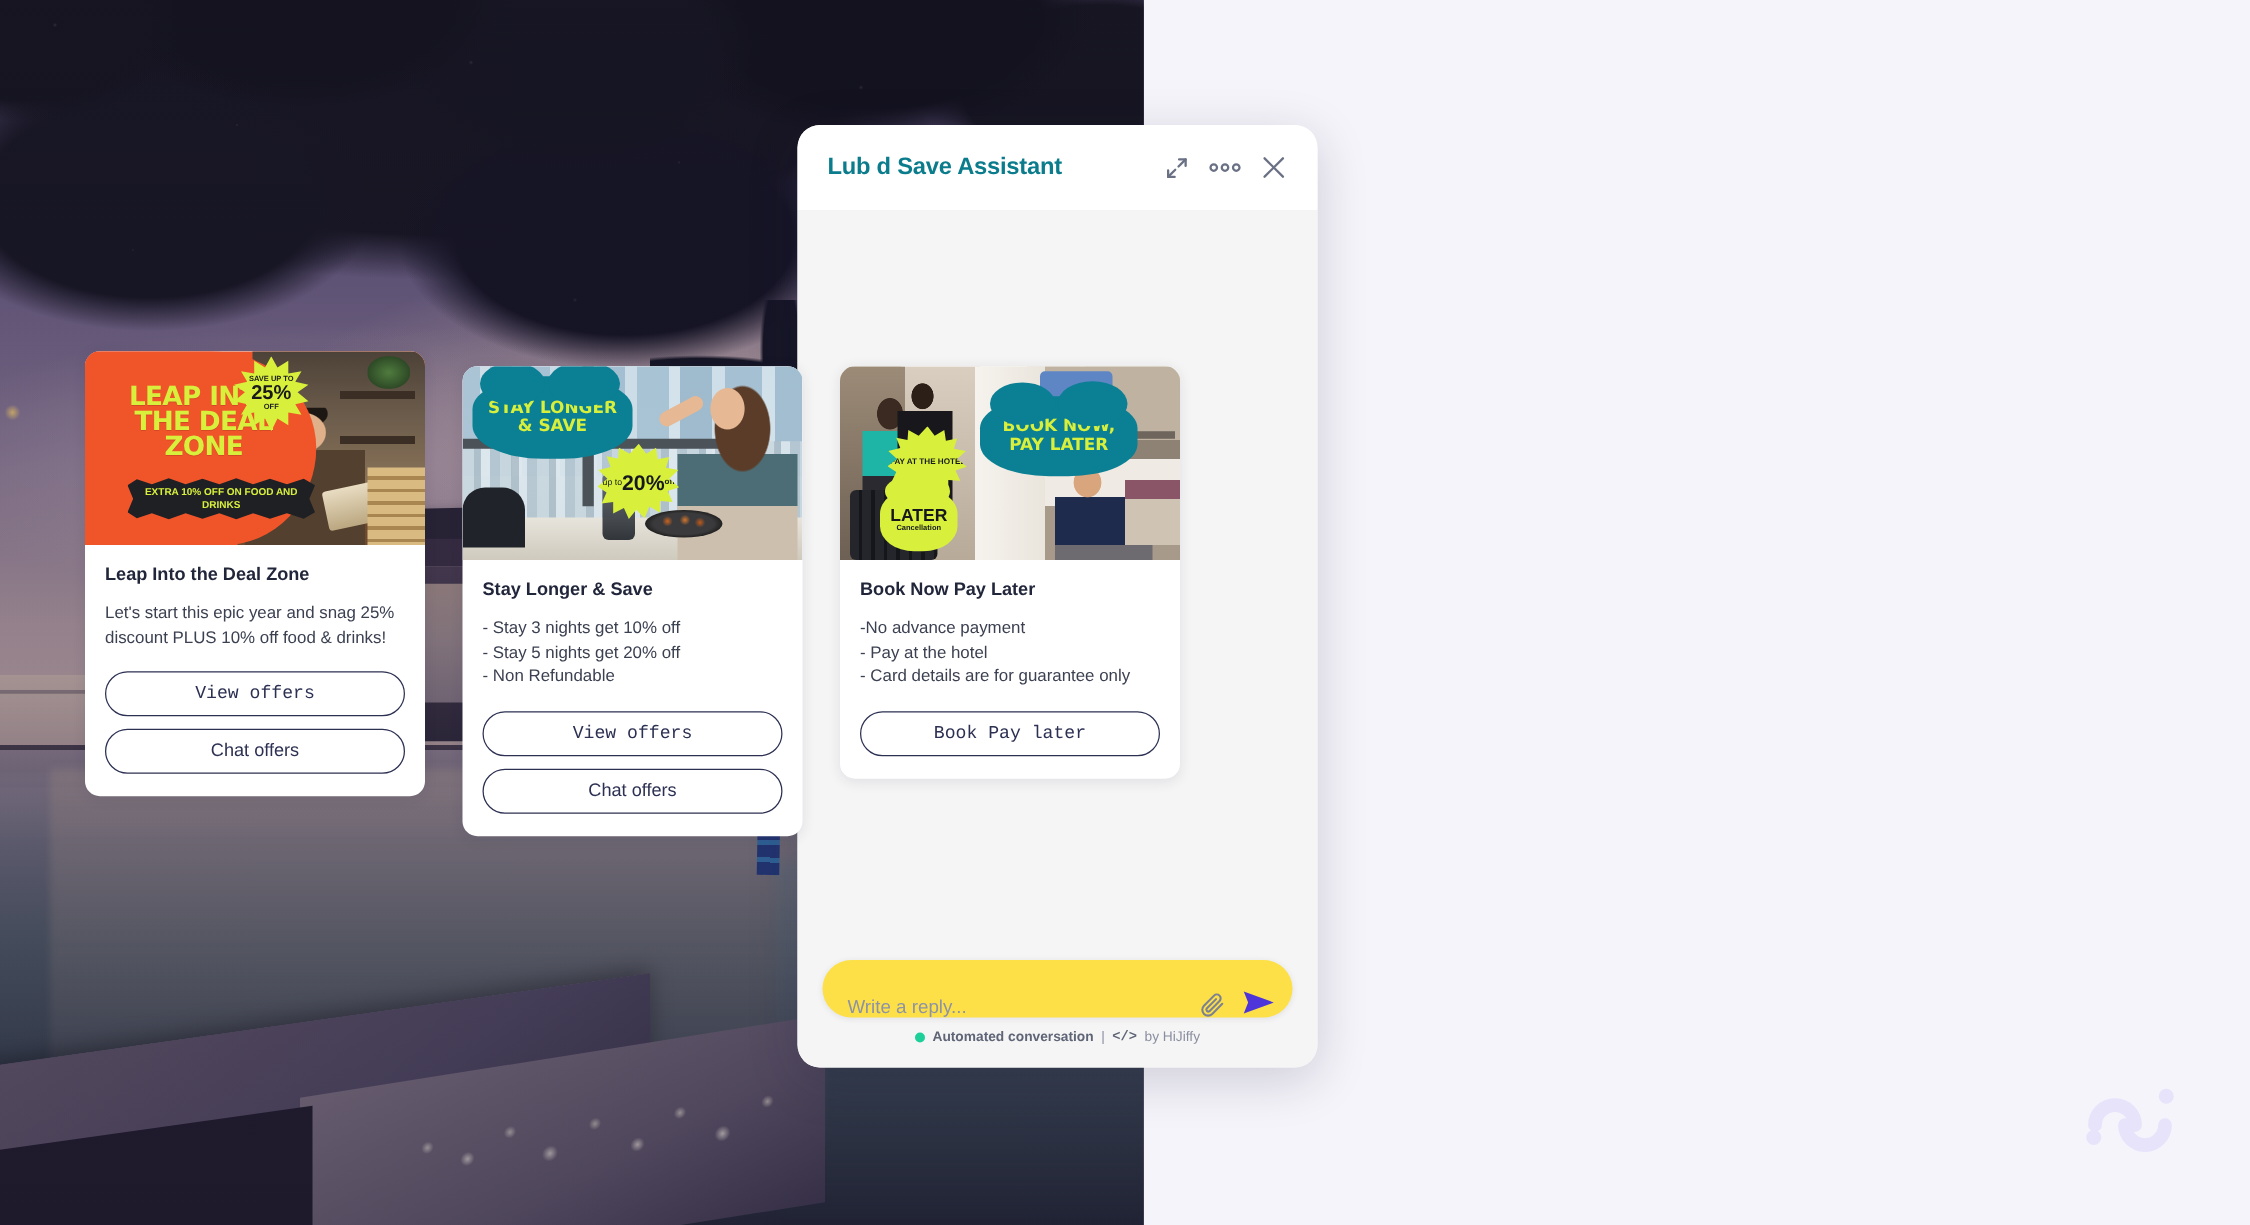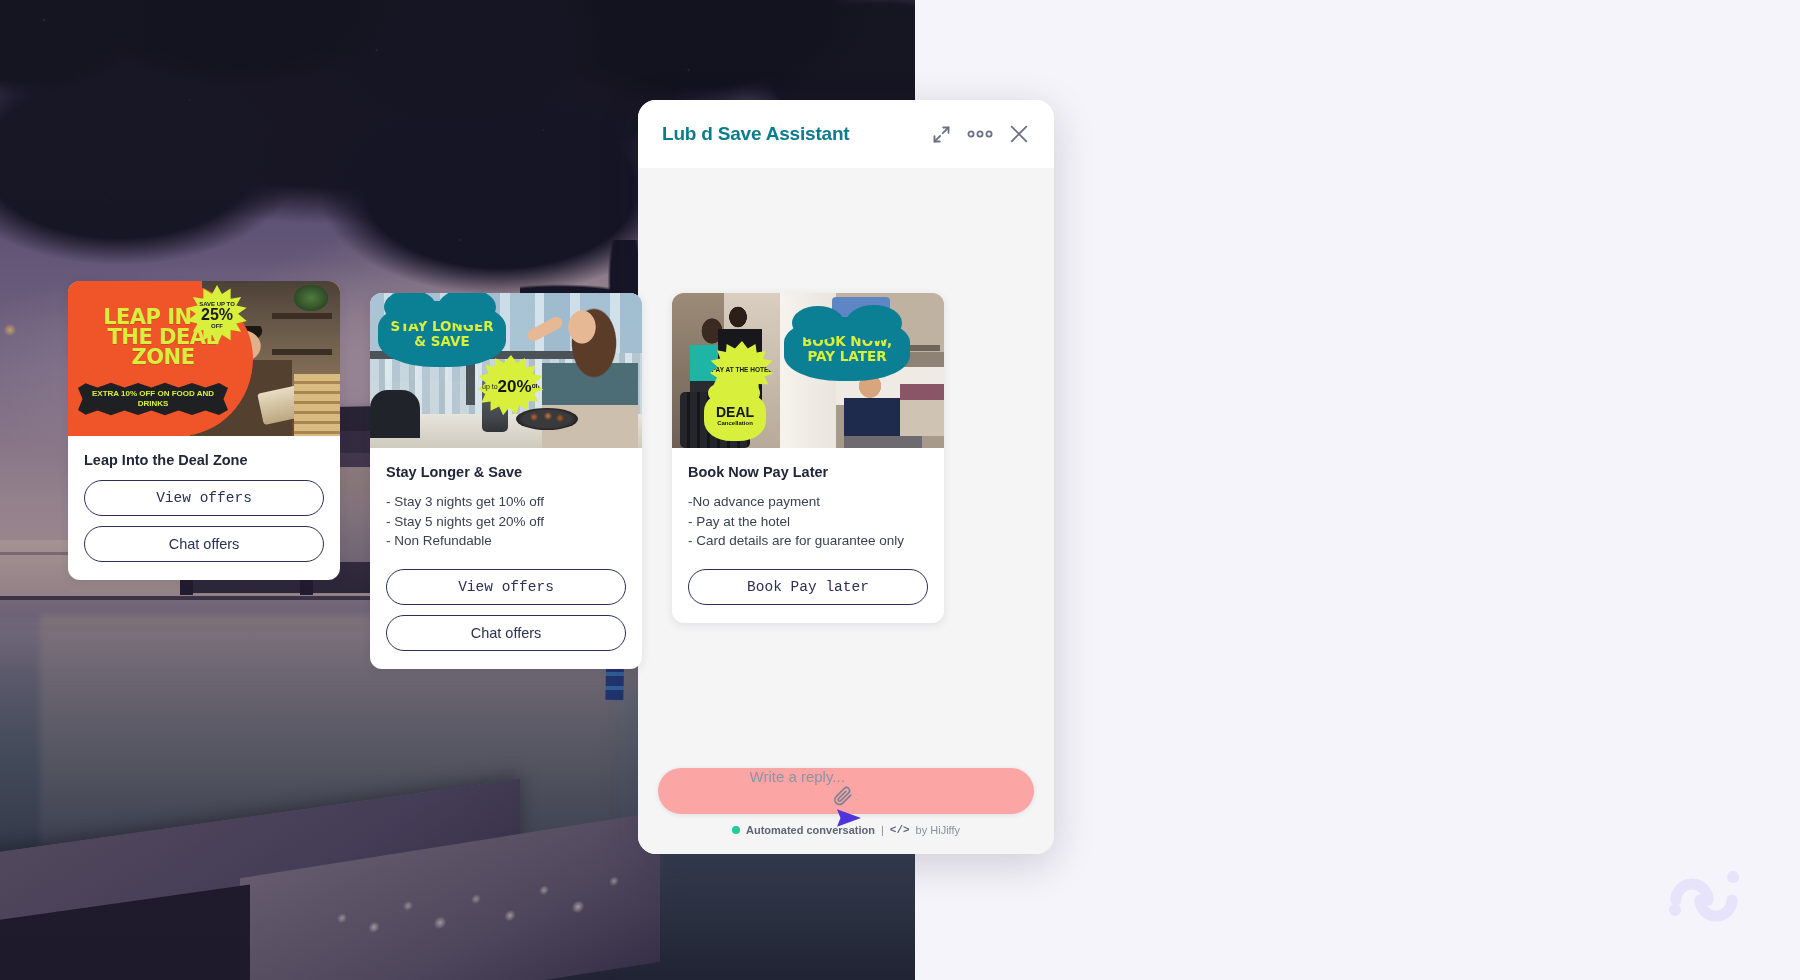--- a/index.html
+++ b/index.html
@@ -294,21 +294,21 @@
     background:#d8f03c;
     clip-path: polygon(50% 0%,58% 15%,72% 6%,72% 23%,89% 20%,81% 34%,98% 38%,84% 48%,
       98% 60%,81% 64%,89% 78%,72% 75%,72% 92%,58% 83%,50% 100%,42% 83%,28% 92%,28% 75%,
       11% 78%,19% 64%,2% 60%,16% 48%,2% 38%,19% 34%,11% 20%,28% 23%,28% 6%,42% 15%);
     display:flex; flex-direction:column; align-items:center; justify-content:center;
     color:#1a1a1a; font-weight:bold; line-height:1;
   }
   .art1 .burst .b-sm { font-size:6px; }
   .art1 .burst .b-lg { font-size:16px; }
   .art1 .tag {
-    position:absolute; left:10px; bottom:20px; width:150px; height:34px;
+    position:absolute; left:34px; bottom:20px; width:150px; height:34px;
     background:#1f2024; color:#d8f03c;
     display:flex; align-items:center; justify-content:center; text-align:center;
     font-size:8px; font-weight:bold; line-height:1.25;
     clip-path: polygon(0% 18%,5% 4%,13% 16%,22% 2%,31% 16%,40% 3%,49% 16%,58% 2%,67% 16%,
       76% 3%,85% 16%,94% 3%,100% 18%,97% 50%,100% 82%,94% 97%,85% 84%,76% 97%,67% 84%,
       58% 98%,49% 84%,40% 97%,31% 84%,22% 98%,13% 84%,5% 96%,0% 82%,3% 50%);
   }
 
   
   .art2 { position:absolute; inset:0; overflow:hidden;
@@ -489,23 +489,23 @@
   .art3 .free .f-lg { font-size:14px; position:relative; z-index:1; }
   .art3 .free .f-sm { font-size:6px; position:relative; z-index:1; }
 
   
   .composer-wrap {
     position:absolute; left:0; bottom:0; width:100%; height:96px;
     background:#f5f5f5; border-radius:0 0 18px 18px;
   }
   .composer {
     position:absolute; left:20px; top:10px; width:376px; height:46px;
-    background:#fca5a5; border-radius:23px;
+    background:#fde047; border-radius:23px;
     box-shadow:0 1px 5px rgba(40,35,80,.10);
-    display:flex; align-items:center; padding:0 14px 0 20px;flex-direction:column;
+    display:flex; align-items:flex-end; padding:0 14px 0 20px;
   }
   .composer input {
     flex:1; border:0; outline:0; background:transparent;
     font-size:15px; color:#2c3052; font-family:"Liberation Sans", sans-serif;
   }
   .composer input::placeholder { color:#8d93a6; }
   .clip { margin-right:14px; cursor:pointer; color:#7b8193; display:flex; }
   .send { cursor:pointer; display:flex; }
   .footer-note {
     position:absolute; left:0; top:66px; width:100%;
@@ -632,20 +632,21 @@
           <div class="burst">
             <span class="b-sm">SAVE UP TO</span>
             <span class="b-lg">25%</span>
             <span class="b-sm">OFF</span>
           </div>
           <div class="tag">EXTRA 10% OFF ON FOOD AND DRINKS</div>
         </div>
       </div>
       <div class="card-body">
         <div class="card-title">Leap Into the Deal Zone</div>
+        <div class="card-desc">Let's start this epic year and snag 25% discount PLUS 10% off food &amp; drinks!</div>
         <button class="card-btn">View offers</button>
         <button class="card-btn">Chat offers</button>
       </div>
     </div>
 
     <div class="offer-card shift">
       <div class="card-img">
         <div class="art2">
           <div class="city"></div>
           <div class="city2"></div>
@@ -686,21 +687,21 @@
           <div class="bunkrail"></div>
           <div class="legs"></div>
           <div class="girl"></div>
           <div class="girl2"></div>
           <div class="suitcase"></div>
           <div class="guy"></div>
           <div class="guy2"></div>
           <div class="star">PAY AT THE HOTEL</div>
           <div class="cloud-badge cloud">BOOK NOW, PAY LATER</div>
           <div class="free">
-            <span class="f-lg">DEAL</span>
+            <span class="f-lg">LATER</span>
             <span class="f-sm">Cancellation</span>
           </div>
         </div>
       </div>
       <div class="card-body">
         <div class="card-title">Book Now Pay Later</div>
         <div class="card-desc">-No advance payment
 - Pay at the hotel
 - Card details are for guarantee only</div>
         <button class="card-btn">Book Pay later</button>

